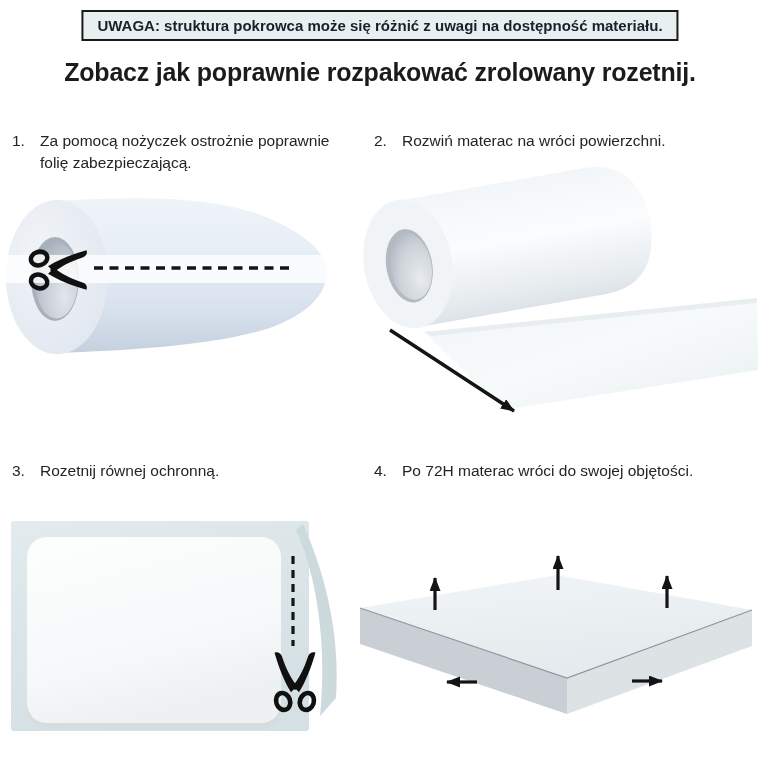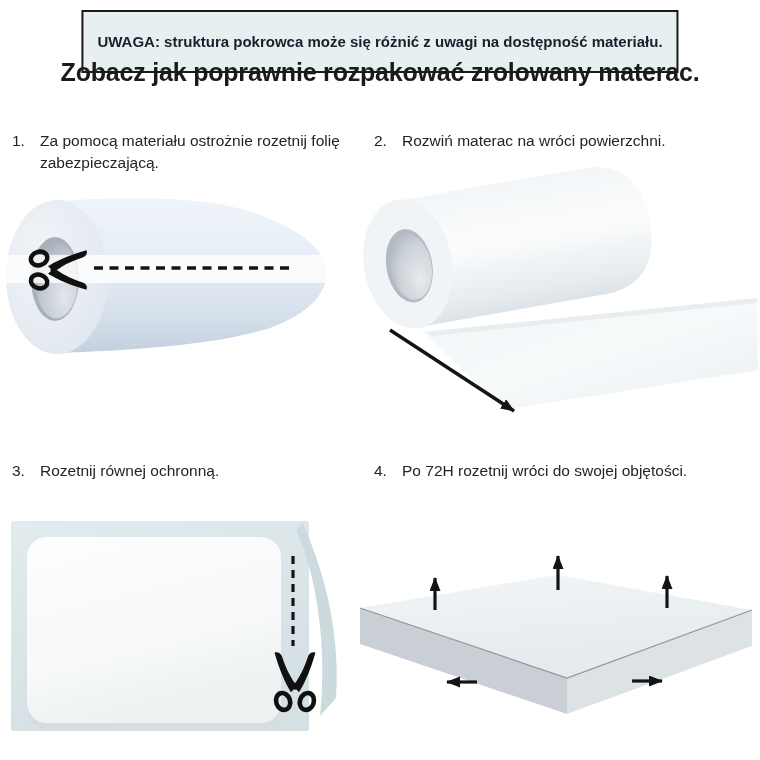--- a/index.html
+++ b/index.html
@@ -3,21 +3,21 @@
 <meta charset="utf-8">
 <style>
   html,body{margin:0;padding:0;background:#ffffff;}
   .page{
     position:relative;width:760px;height:760px;background:#ffffff;overflow:hidden;
     font-family:"Liberation Sans", sans-serif;color:#1c1c1c;
   }
   .banner{
     position:absolute;top:10px;left:50%;transform:translateX(-50%);
     background:#e7eff1;border:2px solid #1a1a1a;
-    padding:21px 14px;font-size:15px;font-weight:700;white-space:nowrap;color:#15222b;
+    padding:5px 14px;font-size:15px;font-weight:700;white-space:nowrap;color:#15222b;
   }
   .title{
     position:absolute;top:58px;left:0;width:760px;text-align:center;
     font-size:25px;font-weight:700;color:#1b1b1b;letter-spacing:-0.2px;
   }
   .step-label{
     position:absolute;display:flex;align-items:flex-start;
     font-size:15.5px;line-height:22px;color:#242424;
   }
   .step-label .num{width:28px;flex:0 0 28px;}
@@ -34,40 +34,40 @@
 </style>
 </head>
 <body>
 
 <div class="page">
 
   <div class="banner">
     <span>UWAGA: struktura pokrowca może się różnić z uwagi na dostępność materiału.</span>
   </div>
 
-  <div class="title">Zobacz jak poprawnie rozpakować zrolowany materac.</div>
+  <div class="title">Zobacz jak poprawnie rozpakować zrolowany rozetnij.</div>
 
   <div class="step-label" id="step1-label">
     <span class="num">1.</span>
-    <span class="txt">Za pomocą materiału ostrożnie rozetnij folię zabezpieczającą.</span>
+    <span class="txt">Za pomocą nożyczek ostrożnie poprawnie folię zabezpieczającą.</span>
   </div>
 
   <div class="step-label" id="step2-label">
     <span class="num">2.</span>
     <span class="txt">Rozwiń materac na wróci powierzchni.</span>
   </div>
 
   <div class="step-label" id="step3-label">
     <span class="num">3.</span>
     <span class="txt">Rozetnij równej ochronną.</span>
   </div>
 
   <div class="step-label" id="step4-label">
     <span class="num">4.</span>
-    <span class="txt">Po 72H rozetnij wróci do swojej objętości.</span>
+    <span class="txt">Po 72H materac wróci do swojej objętości.</span>
   </div>
 
   <svg class="illu" id="illu1" width="345" height="205" viewBox="0 0 345 205">
     <defs>
       <linearGradient id="g1body" x1="0" y1="0" x2="0" y2="1">
         <stop offset="0" stop-color="#eff4f9"></stop>
         <stop offset="0.4" stop-color="#e6edf5"></stop>
         <stop offset="0.75" stop-color="#d6e0ec"></stop>
         <stop offset="1" stop-color="#c4d0de"></stop>
       </linearGradient>

